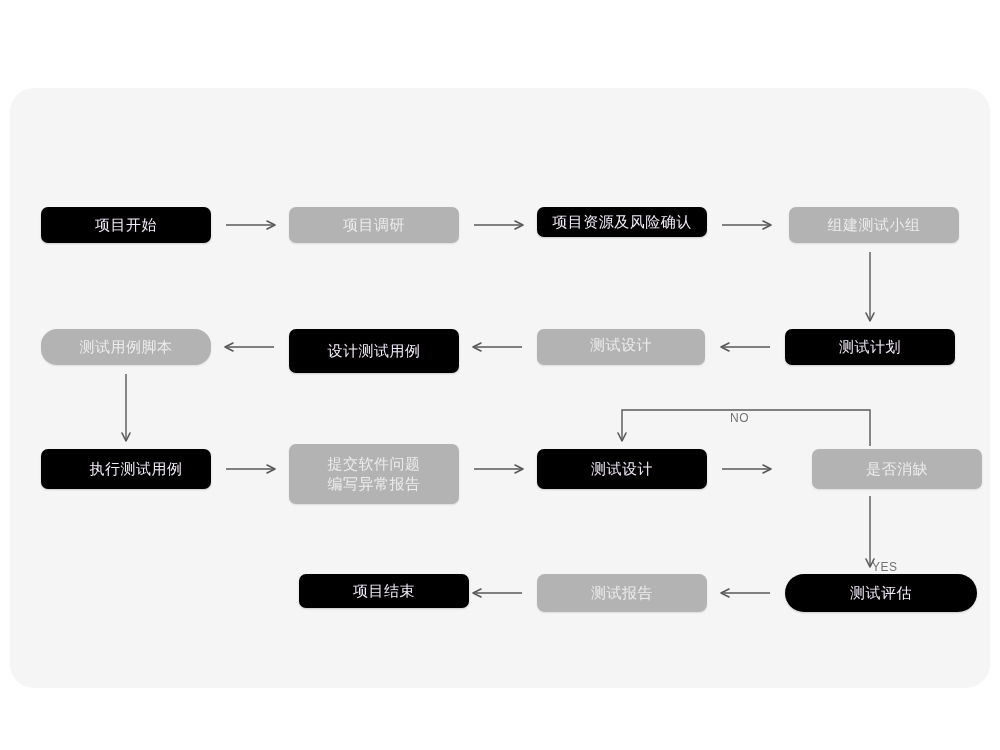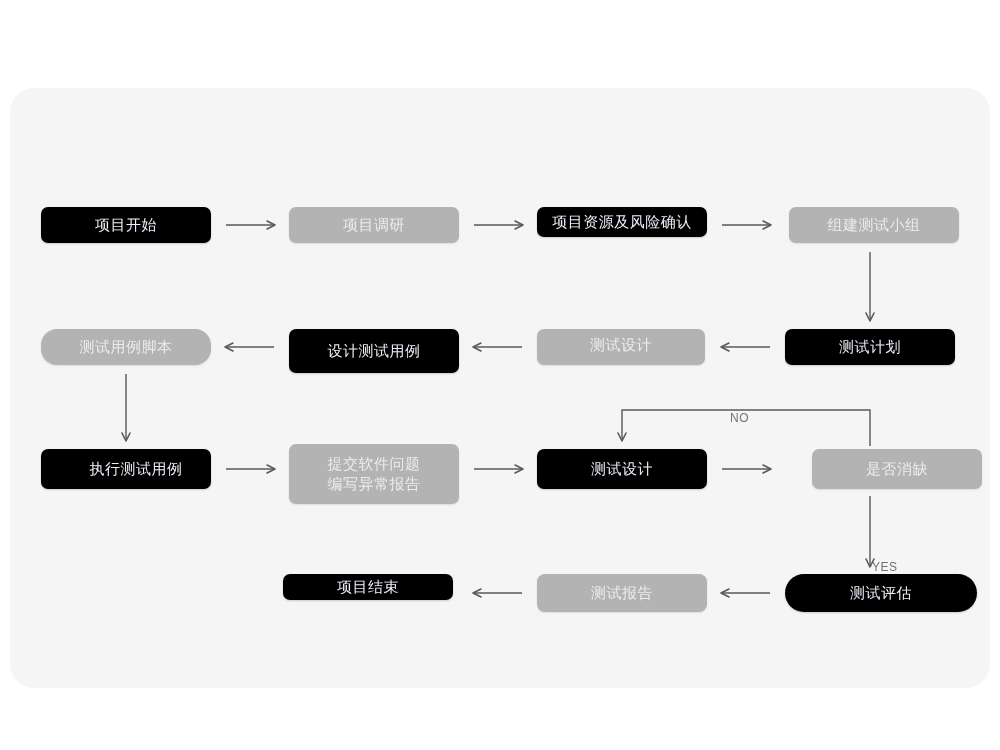--- a/index.html
+++ b/index.html
@@ -126,21 +126,21 @@
       <div class="node gray" style="left: 789px; top: 207px; width: 170px; height: 36px;">组建测试小组</div>
       <div class="node gray" style="left: 41px; top: 329px; width: 170px; height: 36px; border-radius: 16px;">测试用例脚本</div>
       <div class="node purple" style="left: 289px; top: 329px; width: 170px; height: 44px;">设计测试用例</div>
       <div class="node gray" style="left: 537px; top: 329px; width: 168px; height: 36px; font-family: Liberation Mono, monospace;">测试设计</div>
       <div class="node purple" style="left: 785px; top: 329px; width: 170px; height: 36px;">测试计划</div>
       <div class="node purple" style="left: 41px; top: 449px; width: 170px; height: 40px; padding-left: 20px;">执行测试用例</div>
       <div class="node gray" style="left: 289px; top: 444px; width: 170px; height: 60px;">提交软件问题
 编写异常报告</div>
       <div class="node purple" style="left: 537px; top: 449px; width: 170px; height: 40px;">测试设计</div>
       <div class="node gray" style="left: 785px; top: 449px; width: 170px; height: 40px; margin-left: 27px;">是否消缺</div>
-      <div class="node purple" style="left: 283px; top: 574px; width: 170px; height: 26px;">项目结束</div>
+      <div class="node purple" style="left: 299px; top: 574px; width: 170px; height: 34px;">项目结束</div>
       <div class="node gray" style="left: 537px; top: 574px; width: 170px; height: 38px; border-radius: 8px;">测试报告</div>
       <div class="node purple" style="left: 785px; top: 574px; width: 192px; height: 38px; border-radius: 19px;">测试评估</div>
     </div>
   <div id="labels">
       <div class="edge-label" style="left: 730px; top: 411px;">NO</div>
       <div class="edge-label" style="left: 872px; top: 520px; margin-top: 40px;">YES</div>
     </div>
 
 </div>
 

